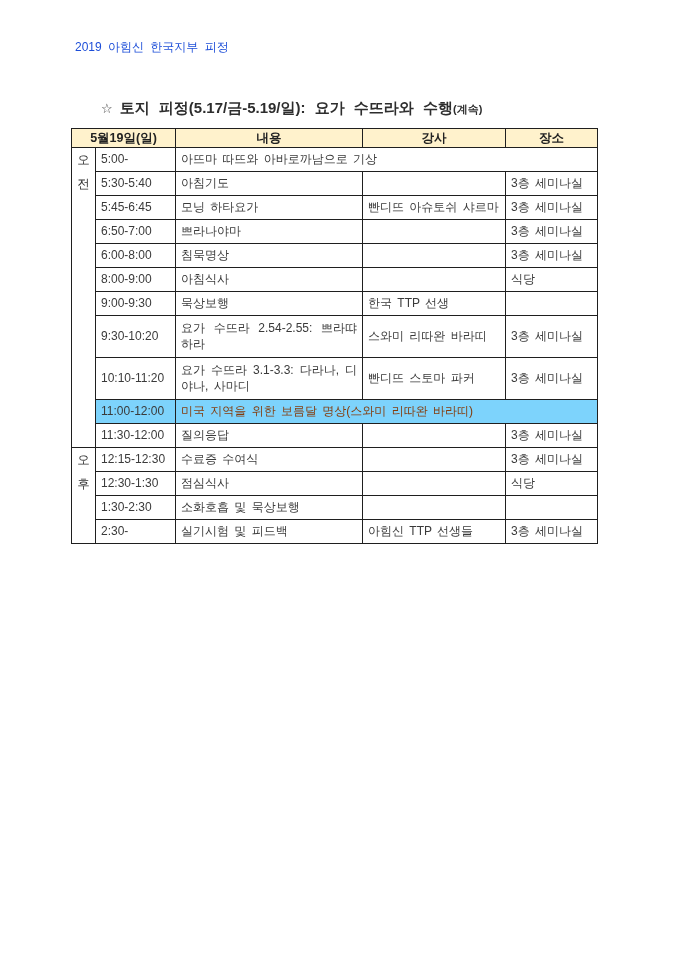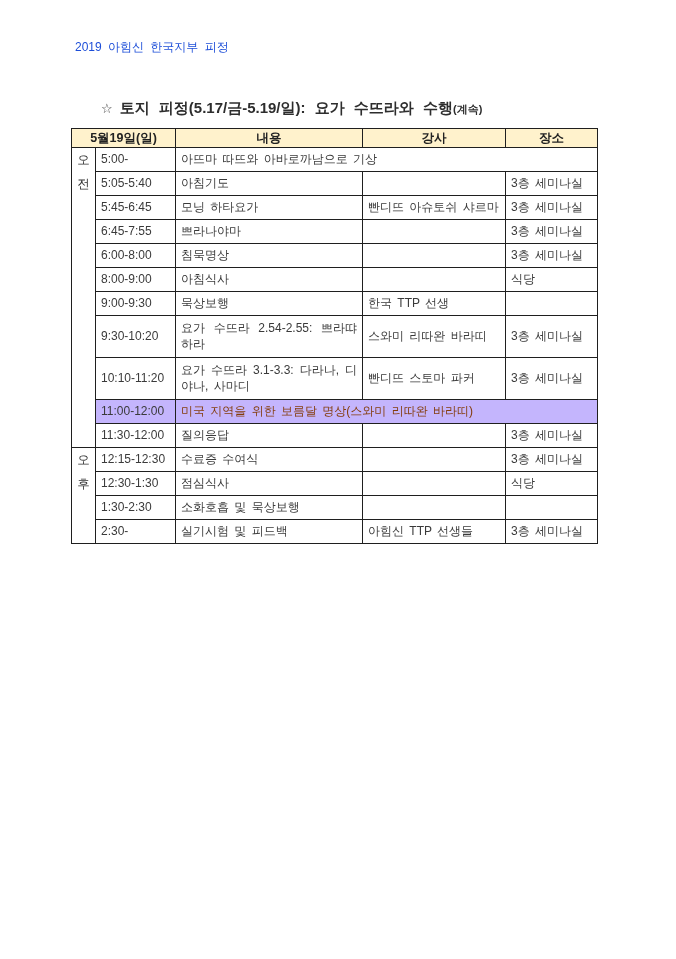--- a/index.html
+++ b/index.html
@@ -47,21 +47,21 @@
     font-size: 12.5px; color: #222222;
   }
   .schedule tr.single { height: 24px; }
   .schedule tr.tall { height: 42px; }
   td.period {
     text-align: center; vertical-align: top;
     padding: 1px 0 0 0; line-height: 23.5px;
     font-size: 12.5px; color: #333333;
   }
   td.content.justify { text-align: justify; }
-  tr.highlight td.time, tr.highlight td.content { background: #c4b5fd; margin-top: 20px; }
+  tr.highlight td.time, tr.highlight td.content { background: #7dd3fc; margin-top: 20px; }
   tr.highlight td.content { color: #843c0c; }
 </style>
 </head>
 <body>
 
 <div class="page">
 
   <div class="top-line">2019 아힘신 한국지부 피정</div>
 
   <div class="title">
@@ -84,33 +84,33 @@
         <th>장소</th>
       </tr>
     </thead>
     <tbody id="schedule-body">
         <tr class="single">
           <td class="period" rowspan="11">오<br>전</td>
           <td class="time">5:00-</td>
           <td class="content" colspan="3">아뜨마 따뜨와 아바로까남으로 기상</td>
         </tr>
         <tr class="single">
-          <td class="time">5:05-5:40</td>
+          <td class="time">5:30-5:40</td>
           <td class="content">아침기도</td>
           <td></td>
           <td>3층 세미나실</td>
         </tr>
         <tr class="single">
           <td class="time">5:45-6:45</td>
           <td class="content">모닝 하타요가</td>
           <td>빤디뜨 아슈토쉬 샤르마</td>
           <td>3층 세미나실</td>
         </tr>
         <tr class="single">
-          <td class="time">6:45-7:55</td>
+          <td class="time">6:50-7:00</td>
           <td class="content">쁘라나야마</td>
           <td></td>
           <td>3층 세미나실</td>
         </tr>
         <tr class="single">
           <td class="time">6:00-8:00</td>
           <td class="content">침묵명상</td>
           <td></td>
           <td>3층 세미나실</td>
         </tr>

